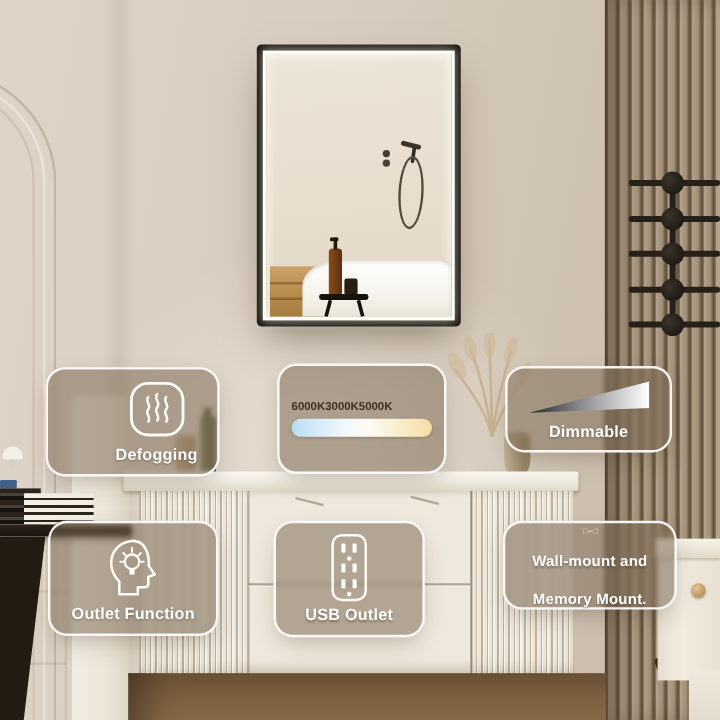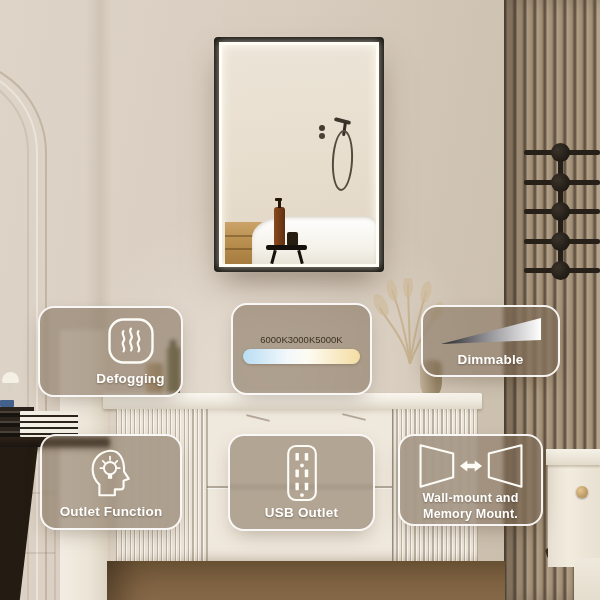--- a/index.html
+++ b/index.html
@@ -126,24 +126,24 @@
     border:2px solid var(--badge-border,rgba(255,255,255,.92));
     border-radius:16px;color:#fff;
     display:flex;flex-direction:column;align-items:center;justify-content:center;gap:5px;
     box-shadow:0 8px 20px -6px rgba(70,52,32,.35);backdrop-filter:blur(2px);}
   .blabel{font-weight:bold;font-size:13.5px;letter-spacing:.2px;line-height:1.15;text-align:center;
     text-shadow:0 1px 2px rgba(60,44,26,.45);}
   .b-defog{left:38px;top:306px;width:145px;height:91px;padding-left:40px;}
   .b-ct{left:231px;top:303px;width:141px;height:92px;padding:6px 10px;gap:4px;}
   .b-dim{left:421px;top:305px;width:139px;height:72px;}
   .b-mem{left:40px;top:434px;width:142px;height:96px;gap:2px;}
-  .b-usb{left:228px;top:434px;width:147px;height:97px;gap:3px;}
-  .b-mount{left:398px;top:434px;width:145px;height:92px;gap:2px;padding-top:4px;}
-  .ct-ticks{display:flex;justify-content:center;width:100%;
-    font-size:9.5px;font-weight:normal;color:#3c3120;}
+  .b-usb{left:228px;top:434px;width:126px;height:97px;gap:3px;}
+  .b-mount{left:419px;top:434px;width:145px;height:74px;gap:16px;padding-top:4px;}
+  .ct-ticks{display:flex;justify-content:flex-start;width:100%;
+    font-size:9.5px;font-weight:bold;color:#3c3120;}
   .ct-bar{width:100%;height:15px;border-radius:8px;box-shadow:0 1px 3px rgba(80,60,35,.3);
     background:linear-gradient(90deg,var(--cool-6000k,#b9ddf3) 0%,#f2f8fb 38%,#fdfbf3 55%,var(--warm-3000k,#f4dda2) 100%);}
   .b-mount .blabel{font-size:12.5px;}
 </style>
 </head>
 <body>
 
 <div class="scene">
 
   <div class="abs wall"></div>

